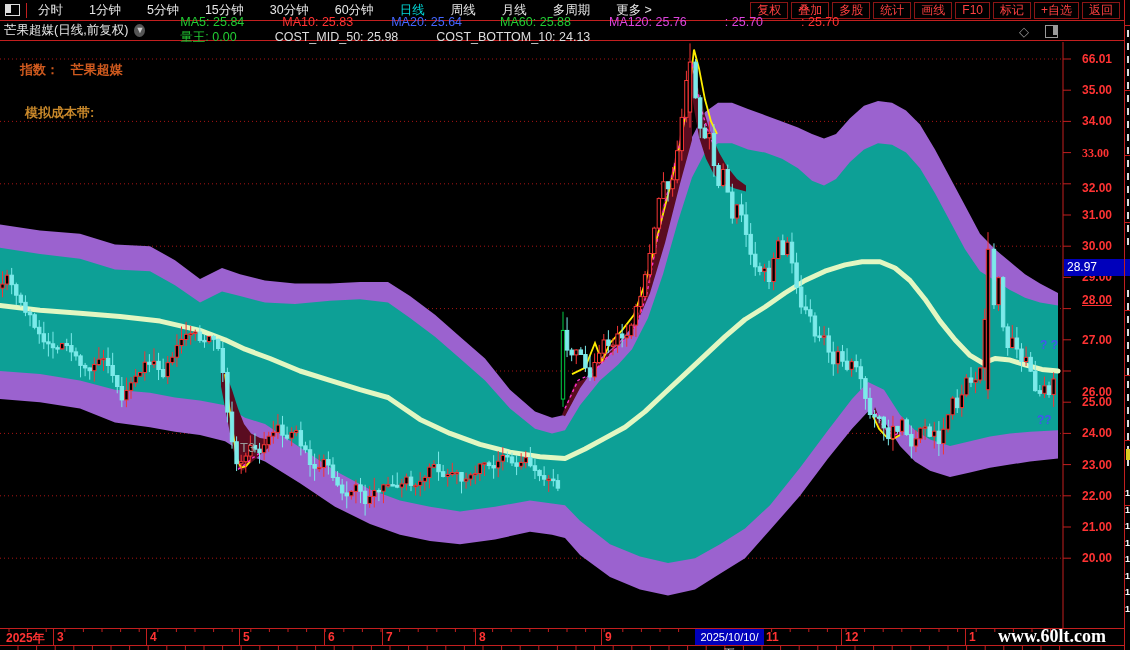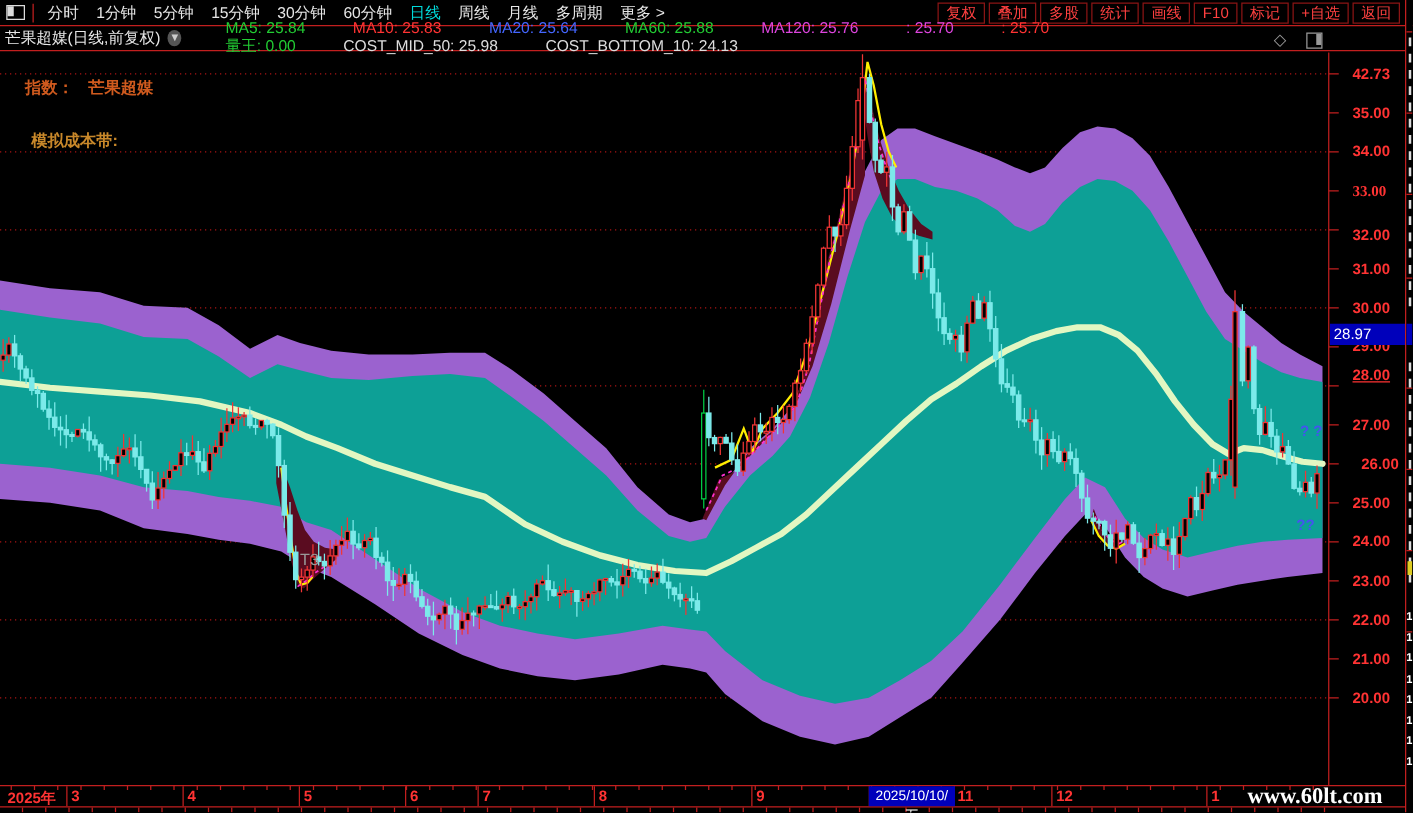--- a/index.html
+++ b/index.html
@@ -41,21 +41,21 @@
   .strip-one{position:absolute;left:1px;color:#fff;font-size:9px;font-weight:bold;}
   svg{position:absolute;left:0;top:0;}
 </style>
 </head>
 <body>
 <div id="app">
 
 <div id="menubar">
   <div id="win-icon"></div>
   <div id="menu-sep"></div>
-  <div id="menu-items" style="display: flex;">
+  <div id="menu-items" style="display: flex; gap: 12px;">
         <span class="menu-item">分时</span>
         <span class="menu-item">1分钟</span>
         <span class="menu-item">5分钟</span>
         <span class="menu-item">15分钟</span>
         <span class="menu-item">30分钟</span>
         <span class="menu-item">60分钟</span>
         <span class="menu-item active">日线</span>
         <span class="menu-item">周线</span>
         <span class="menu-item">月线</span>
         <span class="menu-item">多周期</span>
@@ -706,31 +706,31 @@
       </svg>
     </div>
 
 <div class="ovl" style="left: 20px; top: 61px; color: rgb(207, 90, 30);">
   <span>指数：</span>
   <span style="margin-left:8px;">芒果超媒</span>
 </div>
 <div class="ovl" style="left: 25px; top: 104px; color: rgb(200, 136, 42);">模拟成本带:</div>
 
 <div id="ylabs">
-      <div class="ylab" style="top: 52px;">42.73</div>
+      <div class="ylab" style="top: 52px;">66.01</div>
       <div class="ylab" style="top: 83.2px;">35.00</div>
       <div class="ylab" style="top: 114.4px;">34.00</div>
       <div class="ylab" style="top: 145.6px; font-family: Liberation Serif, serif;">33.00</div>
       <div class="ylab" style="top: 161px; margin-top: 20px;">32.00</div>
       <div class="ylab" style="top: 208px;">31.00</div>
       <div class="ylab" style="top: 239.2px;">30.00</div>
       <div class="ylab" style="top: 270.4px;">29.00</div>
       <div class="ylab" style="top: 293px; text-decoration: underline;">28.00</div>
       <div class="ylab" style="top: 332.8px;">27.00</div>
-      <div class="ylab" style="top: 364px; text-align: center;">26.00</div>
+      <div class="ylab" style="top: 385px;">26.00</div>
       <div class="ylab" style="top: 395.2px;">25.00</div>
       <div class="ylab" style="top: 426.4px;">24.00</div>
       <div class="ylab" style="top: 457.6px;">23.00</div>
       <div class="ylab" style="top: 488.8px;">22.00</div>
       <div class="ylab" style="top: 520px;">21.00</div>
       <div class="ylab" style="top: 551.2px;">20.00</div>
     </div>
 <div id="price-tag">28.97</div>
 
 <div id="xaxis"></div>

